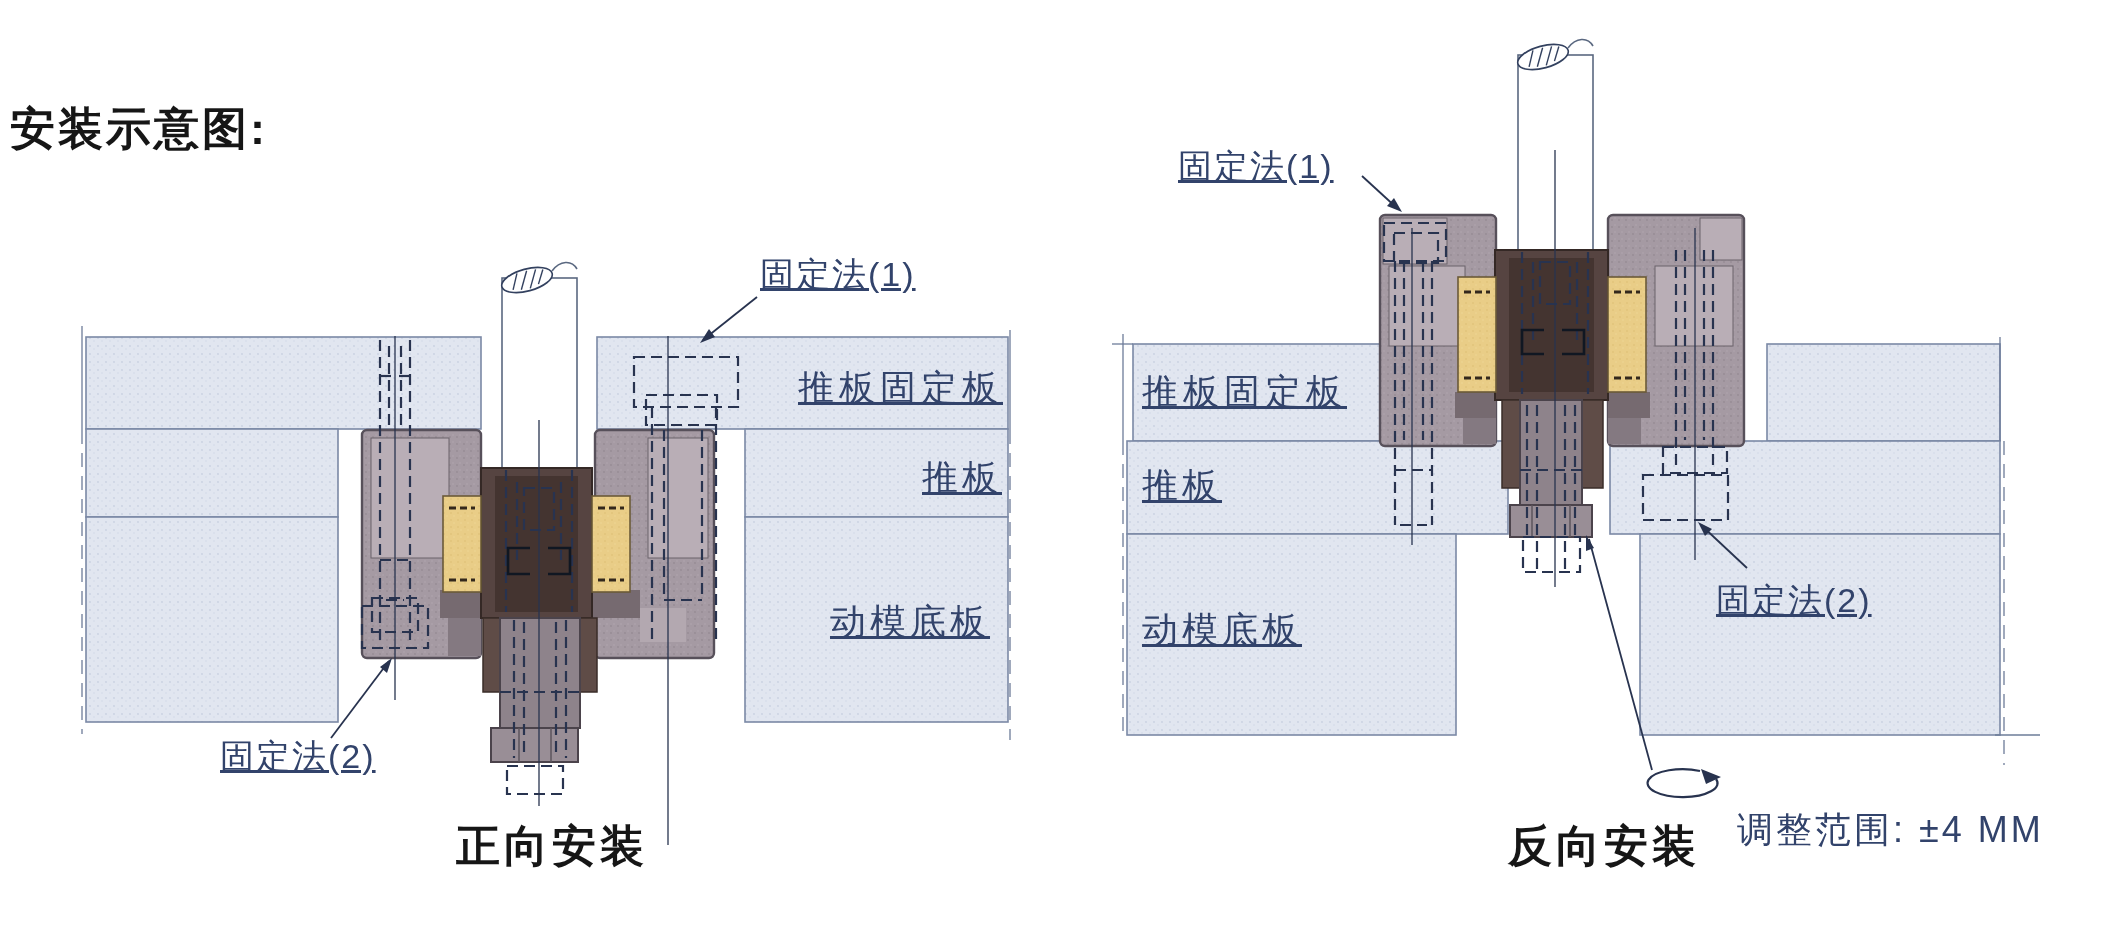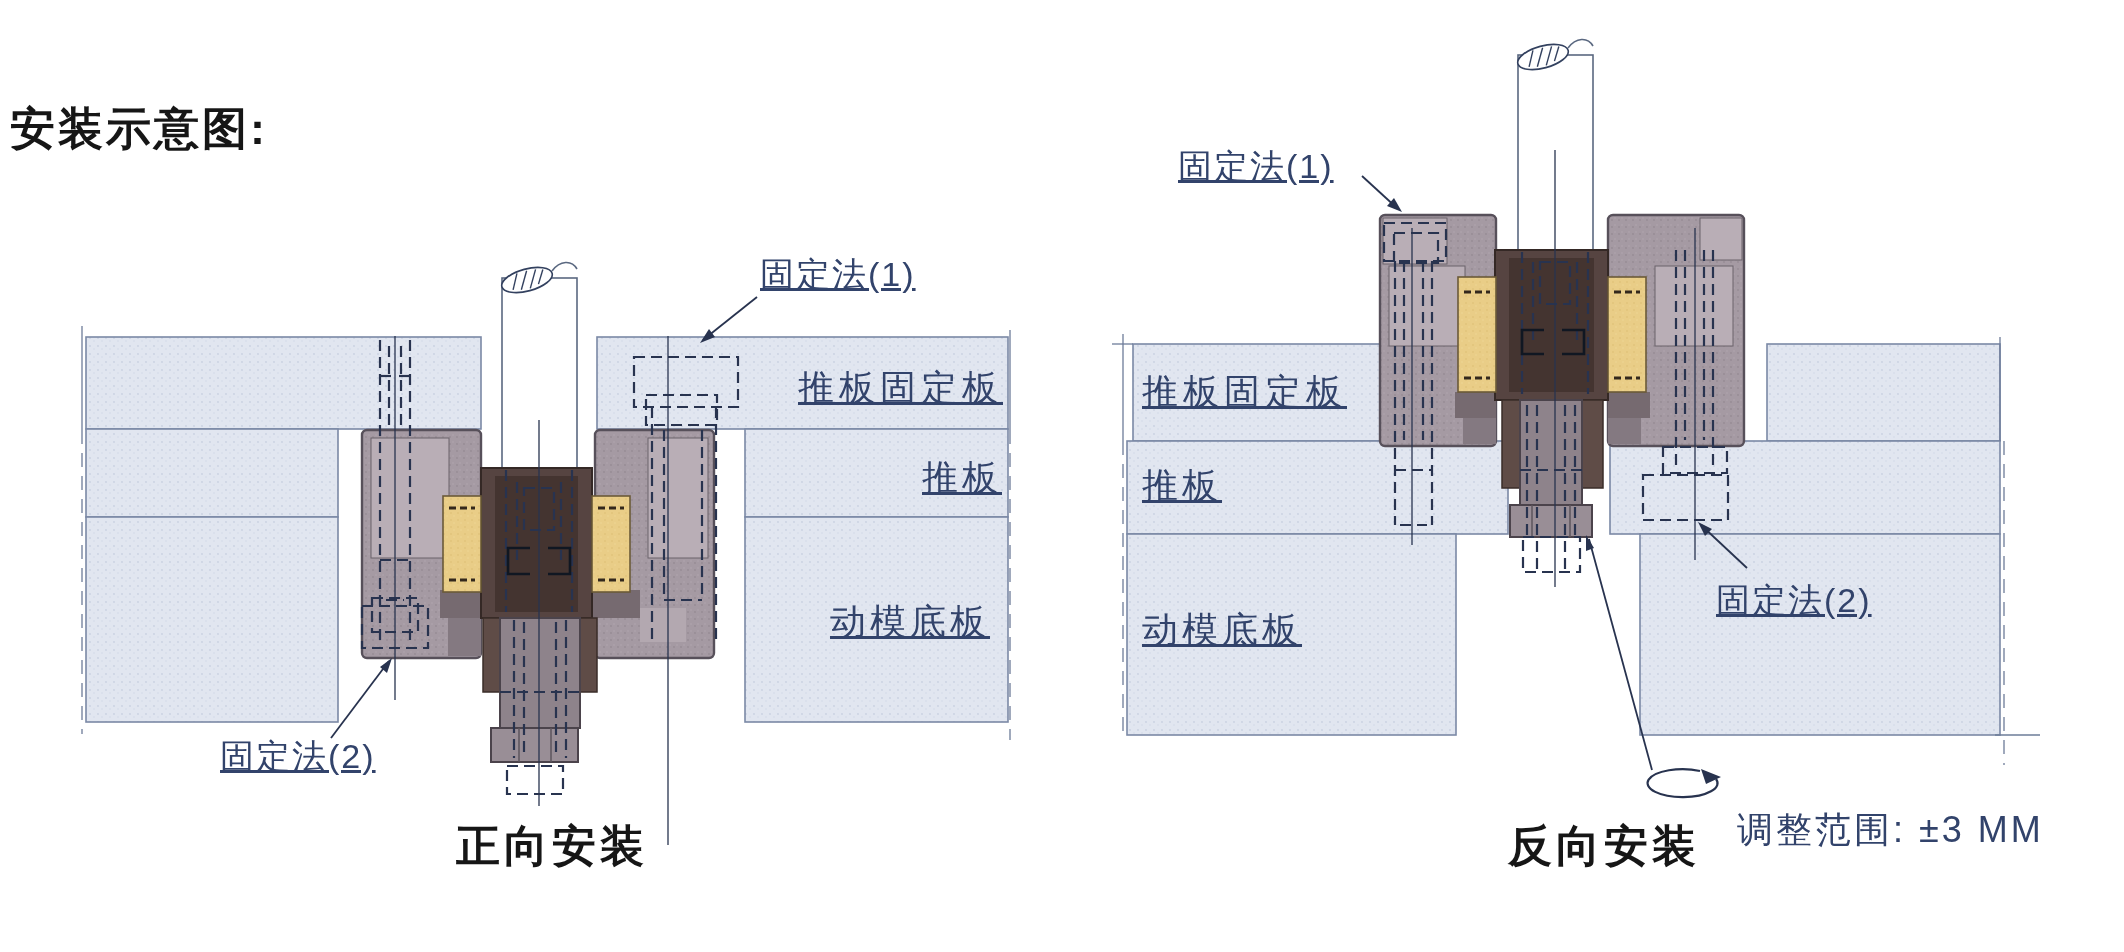--- a/index.html
+++ b/index.html
@@ -295,16 +295,16 @@
 <div class="t navy plate-lbl" style="left:922px;top:458px;letter-spacing:4px;">推板</div>
 <div class="t navy plate-lbl" style="left:830px;top:602px;letter-spacing:4px;">动模底板</div>
 <div class="t navy lbl" style="left:220px;top:738px;">固定法(2)</div>
 <div class="t blk caption" style="left:456px;top:822px;">正向安装</div>
 
 <div class="t navy lbl" style="left:1178px;top:148px;">固定法(1)</div>
 <div class="t navy plate-lbl" style="left:1142px;top:372px;">推板固定板</div>
 <div class="t navy plate-lbl" style="left:1142px;top:466px;letter-spacing:4px;">推板</div>
 <div class="t navy plate-lbl" style="left:1142px;top:610px;letter-spacing:4px;">动模底板</div>
 <div class="t navy lbl" style="left:1716px;top:582px;">固定法(2)</div>
-<div class="t navy note" style="left:1737px;top:810px;">调整范围: ±3 MM</div>
+<div class="t navy note" style="left:1737px;top:810px;">调整范围: ±4 MM</div>
 <div class="t blk caption" style="left:1508px;top:822px;">反向安装</div>
 
 </div>
 
 </body></html>

